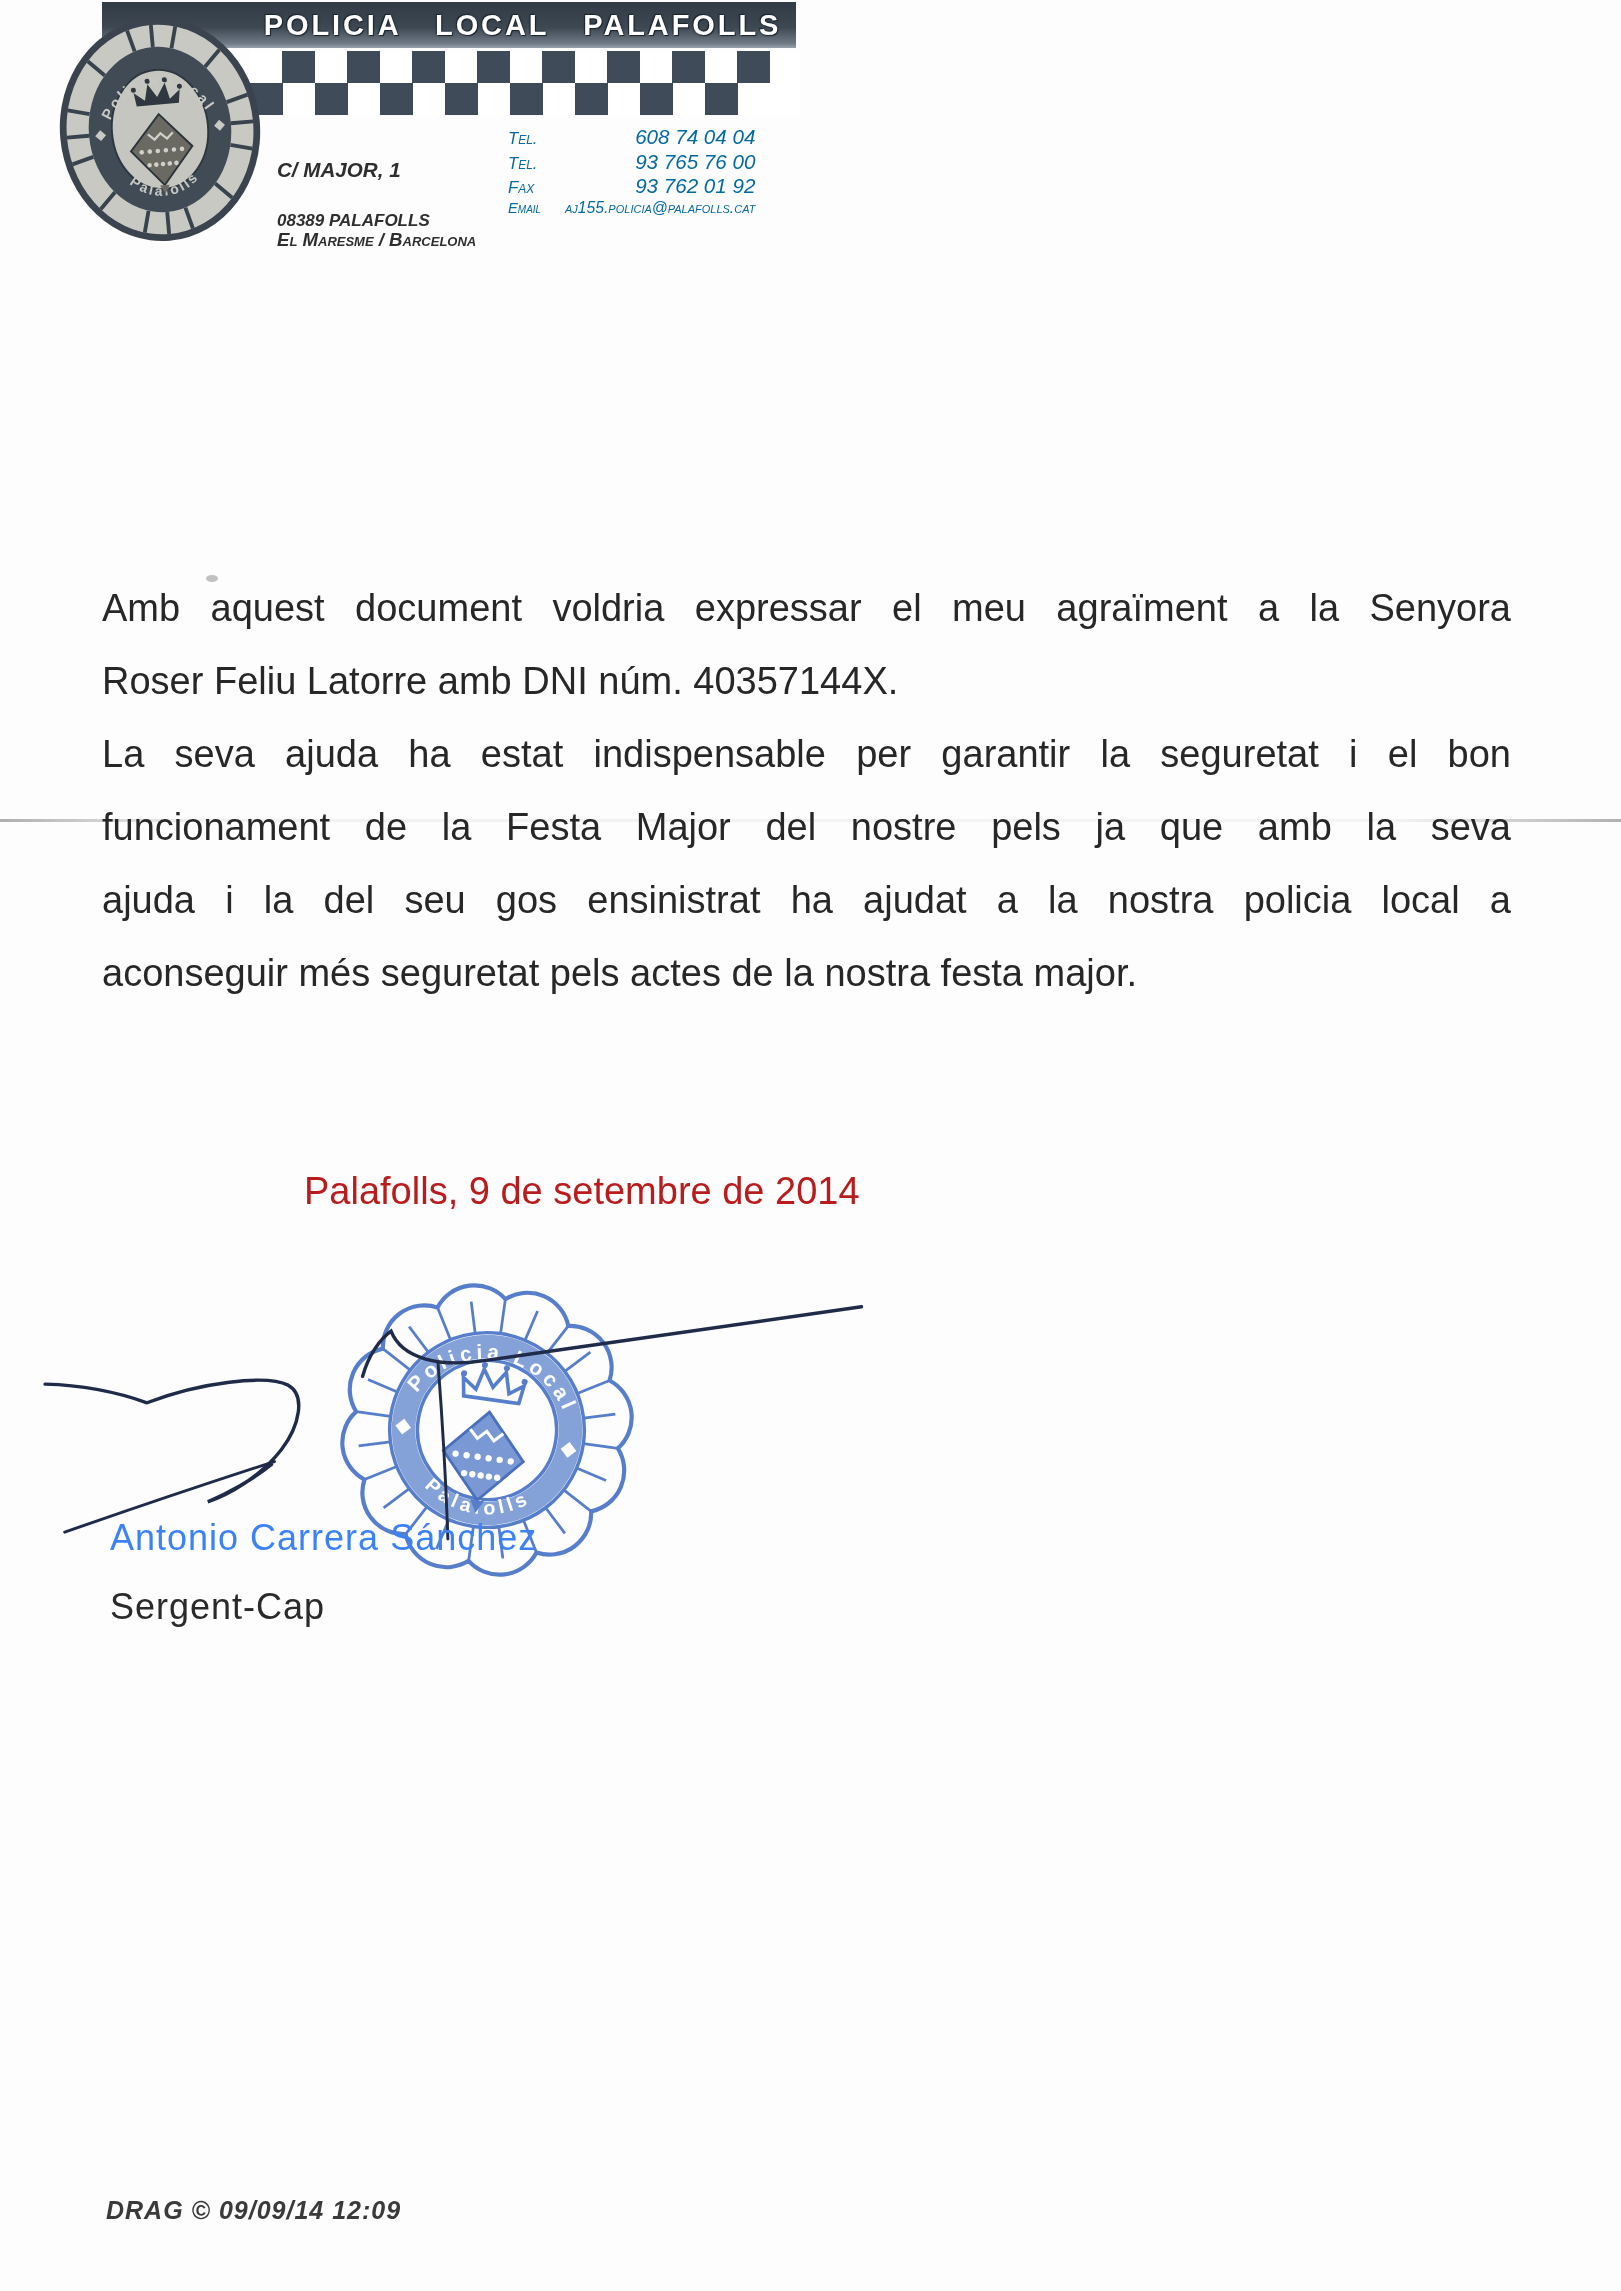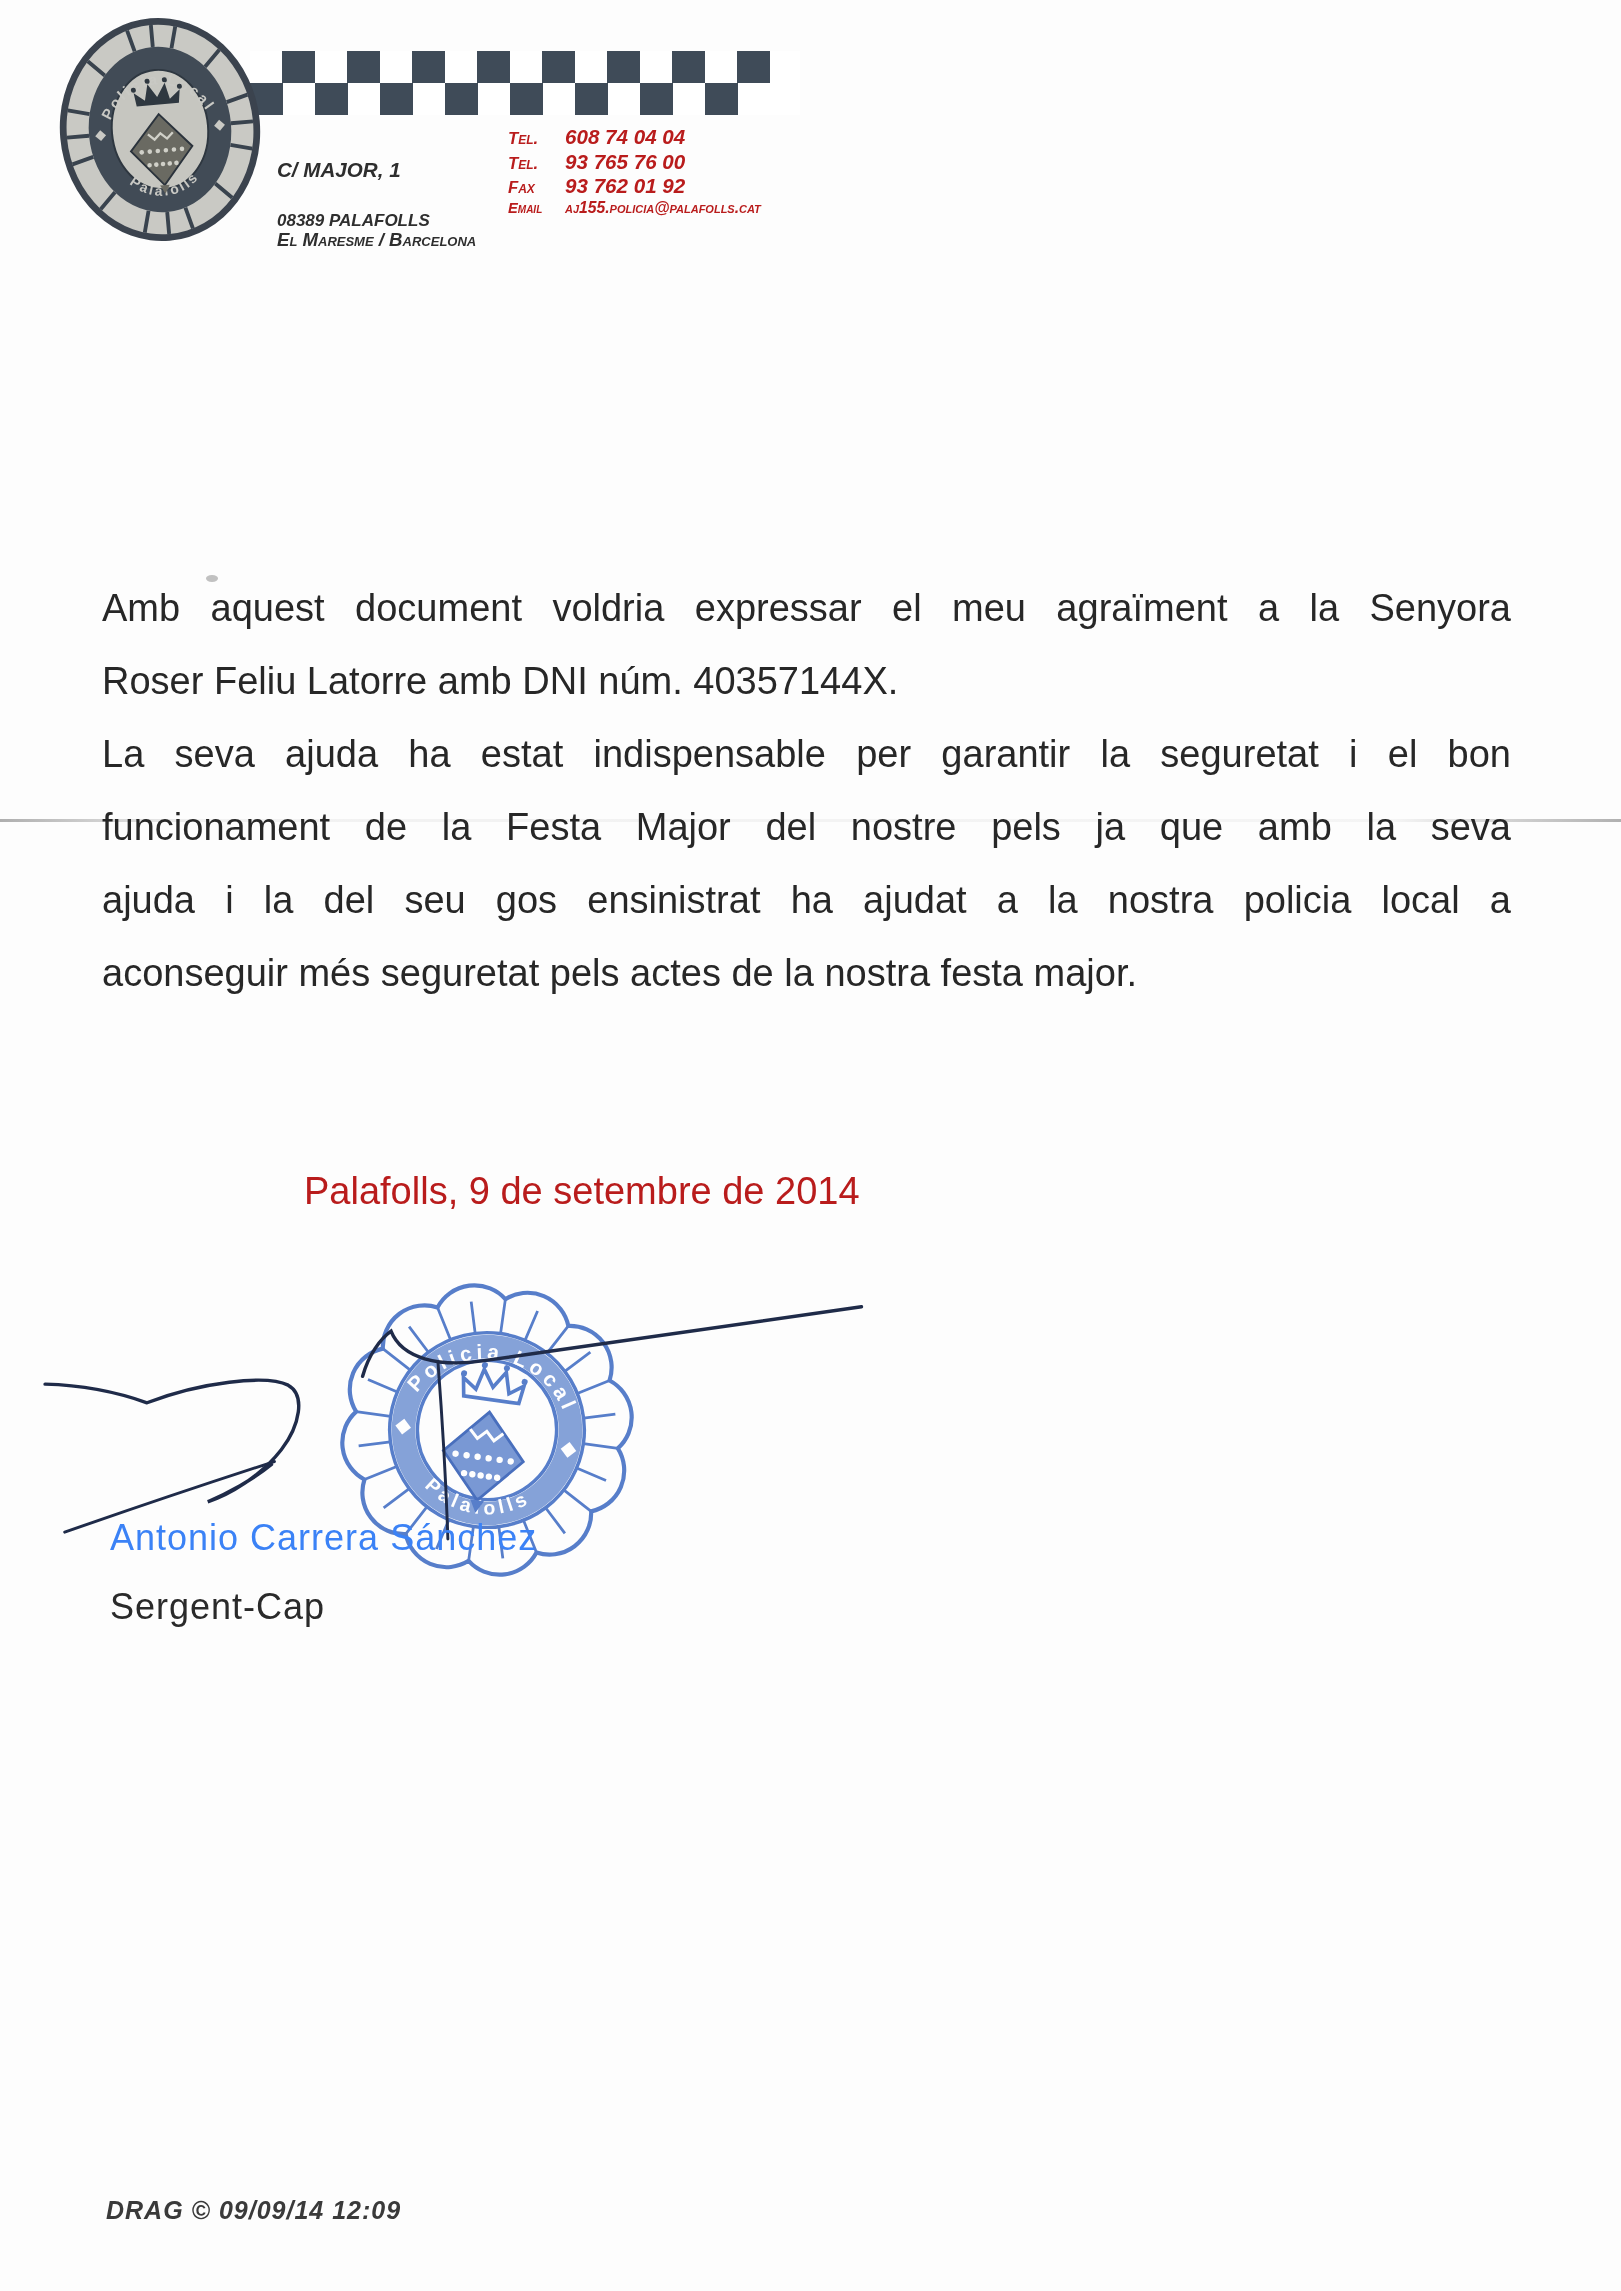--- a/index.html
+++ b/index.html
@@ -15,21 +15,21 @@
   .checker{position:absolute;left:250px;top:51px;width:550px;height:65px;}
   .checker-row{height:32px;background-image:repeating-linear-gradient(90deg,#ffffff 0px,#ffffff 32px,#3f4b58 32px,#3f4b58 65px);}
   .checker-row.offset{background-position:-32px 0;}
   .badge{position:absolute;left:54px;top:13.7px;width:212px;height:231px;}
 
   .addr{position:absolute;color:#2e2e2e;font-style:italic;font-weight:bold;white-space:nowrap;margin-top:27px;}
   .addr1{left:277px;top:131px;font-size:20.6px;}
   .addr2{left:277px;top:184px;font-size:17px;font-style:italic;}
   .addr3{left:277px;top:202px;font-size:18.6px;font-variant:small-caps;}
   .contact{position:absolute;left:508px;top:125px;}
-  .c-row{display:flex;align-items:baseline;height:24.5px;color:#b91c1c;font-style:italic;font-weight:bold;white-space:nowrap;}
+  .c-row{display:flex;align-items:baseline;height:24.5px;color:#0369a1;font-style:italic;font-weight:normal;white-space:nowrap;justify-content:space-between;}
   .c-label{width:57px;font-variant:small-caps;font-size:16.7px;}
   .c-value{font-size:20.6px;}
   .c-row.email .c-label{font-size:14.7px;}
   .c-row.email .c-value{font-variant:small-caps;font-size:15.7px;}
 
   
   .body-text{position:absolute;left:102px;top:572px;width:1409px;font-size:38px;color:#272727;}
   .ln{line-height:73px;height:73px;text-align:justify;text-align-last:justify;}
   .ln.last{text-align:left;text-align-last:left;}
   .date-line{position:absolute;left:304px;top:1170px;font-size:38px;color:#b91c1c;white-space:nowrap;}
@@ -47,20 +47,23 @@
           background:linear-gradient(90deg,rgba(110,110,110,.55),rgba(170,170,170,.14) 12%,rgba(170,170,170,.10) 86%,rgba(100,100,100,.5));}
   .smudge{position:absolute;left:206px;top:575px;width:11.8px;height:6.9px;border-radius:50%;
           background:rgba(120,120,120,.45);}
   svg text{font-family:"Liberation Sans",sans-serif;}
 </style>
 </head>
 <body>
 
 <div class="page">
 
+  <div class="title-bar">
+    <span class="title-text">POLICIA LOCAL PALAFOLLS</span>
+  </div>
   <div class="checker">
     <div class="checker-row"></div>
     <div class="checker-row offset"></div>
   </div>
 
   <svg class="badge" viewBox="-110 -120 220 240">
     <g transform="rotate(-5)">
       <ellipse rx="104" ry="116" fill="#3b434e"></ellipse>
       <ellipse rx="97" ry="109" fill="#c9c9c4"></ellipse>
       <path d="M 93.7 28.2 L 71.5 22.3 M 68.6 77.1 L 52.3 60.8 M 25.1 105.3 L 19.2 83.1 M -25.1 105.3 L -19.2 83.1 M -68.6 77.1 L -52.3 60.8 M -93.7 28.2 L -71.5 22.3 M -93.7 -28.2 L -71.5 -22.3 M -68.6 -77.1 L -52.3 -60.8 M -25.1 -105.3 L -19.2 -83.1 M 25.1 -105.3 L 19.2 -83.1 M 68.6 -77.1 L 52.3 -60.8 M 93.7 -28.2 L 71.5 -22.3 M 97 0 L 74 0 M 0 109 L 0 86 M -97 0 L -74 0 M 0 -109 L 0 -86" stroke="#39434e" stroke-width="4" fill="none"></path>

